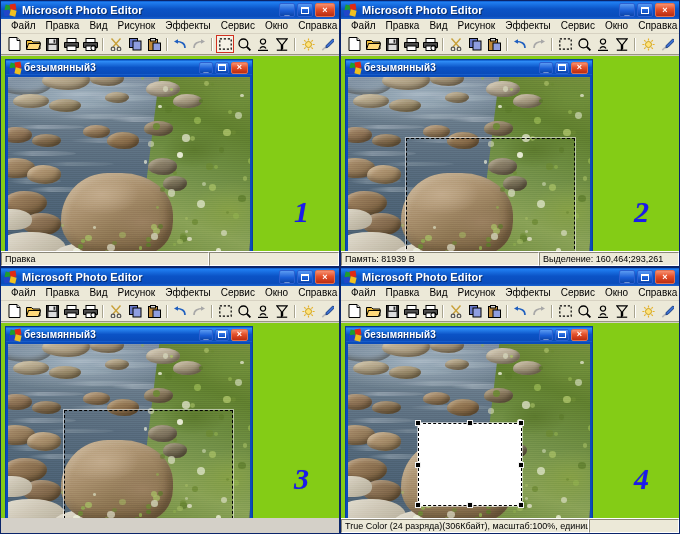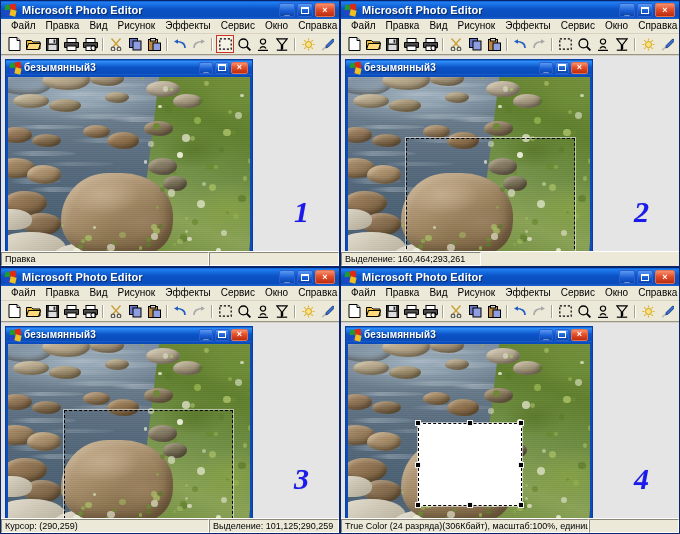--- a/index.html
+++ b/index.html
@@ -125,21 +125,21 @@
     width: 1px; height: 13px; background: #a8a48f;
     border-right: 1px solid #fff;
   }
   .tool svg { display: block; }
 
   
   .mdi {
     position: absolute;
     left: 0; right: 0;
     top: 55px; bottom: 15px;
-    background: #e5e5e5;
+    background: #84cc16;
     overflow: hidden;
   }
 
   
   .child {
     position: absolute;
     left: 4px; top: 3px;
     width: 248px; height: 205px;
     background: #0a4cbb;
     border: 1px solid #0a3f9e;
@@ -839,20 +839,21 @@
               <div class="grass-speck" style="left: 70%; top: 88%; width: 2.46667%; height: 2.96%; background: rgb(168, 191, 102); opacity: 0.56;"></div>
               <div class="grass-speck" style="left: 59%; top: 85%; width: 3.05%; height: 3.66%; background: rgb(216, 220, 192); opacity: 0.75;"></div>
               <div class="grain"></div>
             </div>
             <div class="marquee" style="left: 24%; top: 33%; width: 70%; height: 63%;"></div>
           </div>
         </div>
         <div class="step-number">2</div>
       </div>
       <div class="statusbar">
+        <div class="status-pane left">Память: 81939 В</div>
         <div class="status-pane right wide">Выделение: 160,464;293,261</div>
       </div>
     </div>
     <div class="app-window">
       <div class="titlebar">
         <div class="title-icon">
           <div class="q1"></div>
           <div class="q2"></div>
           <div class="q3"></div>
           <div class="q4"></div>
@@ -1124,24 +1125,20 @@
               <div class="grass-speck" style="left: 40%; top: 94%; width: 1.3%; height: 1.56%; background: rgb(143, 174, 78); opacity: 0.63;"></div>
               <div class="grass-speck" style="left: 29%; top: 91%; width: 1.88333%; height: 2.26%; background: rgb(109, 138, 52); opacity: 0.82;"></div>
               <div class="grass-speck" style="left: 70%; top: 88%; width: 2.46667%; height: 2.96%; background: rgb(168, 191, 102); opacity: 0.56;"></div>
               <div class="grass-speck" style="left: 59%; top: 85%; width: 3.05%; height: 3.66%; background: rgb(216, 220, 192); opacity: 0.75;"></div>
               <div class="grain"></div>
             </div>
             <div class="marquee" style="left: 23%; top: 36%; width: 70%; height: 62%;"></div>
           </div>
         </div>
         <div class="step-number">3</div>
-      </div>
-      <div class="statusbar">
-        <div class="status-pane left">Курсор: (290,259)</div>
-        <div class="status-pane right">Выделение: 101,125;290,259</div>
       </div>
     </div>
     <div class="app-window">
       <div class="titlebar">
         <div class="title-icon">
           <div class="q1"></div>
           <div class="q2"></div>
           <div class="q3"></div>
           <div class="q4"></div>
         </div>

